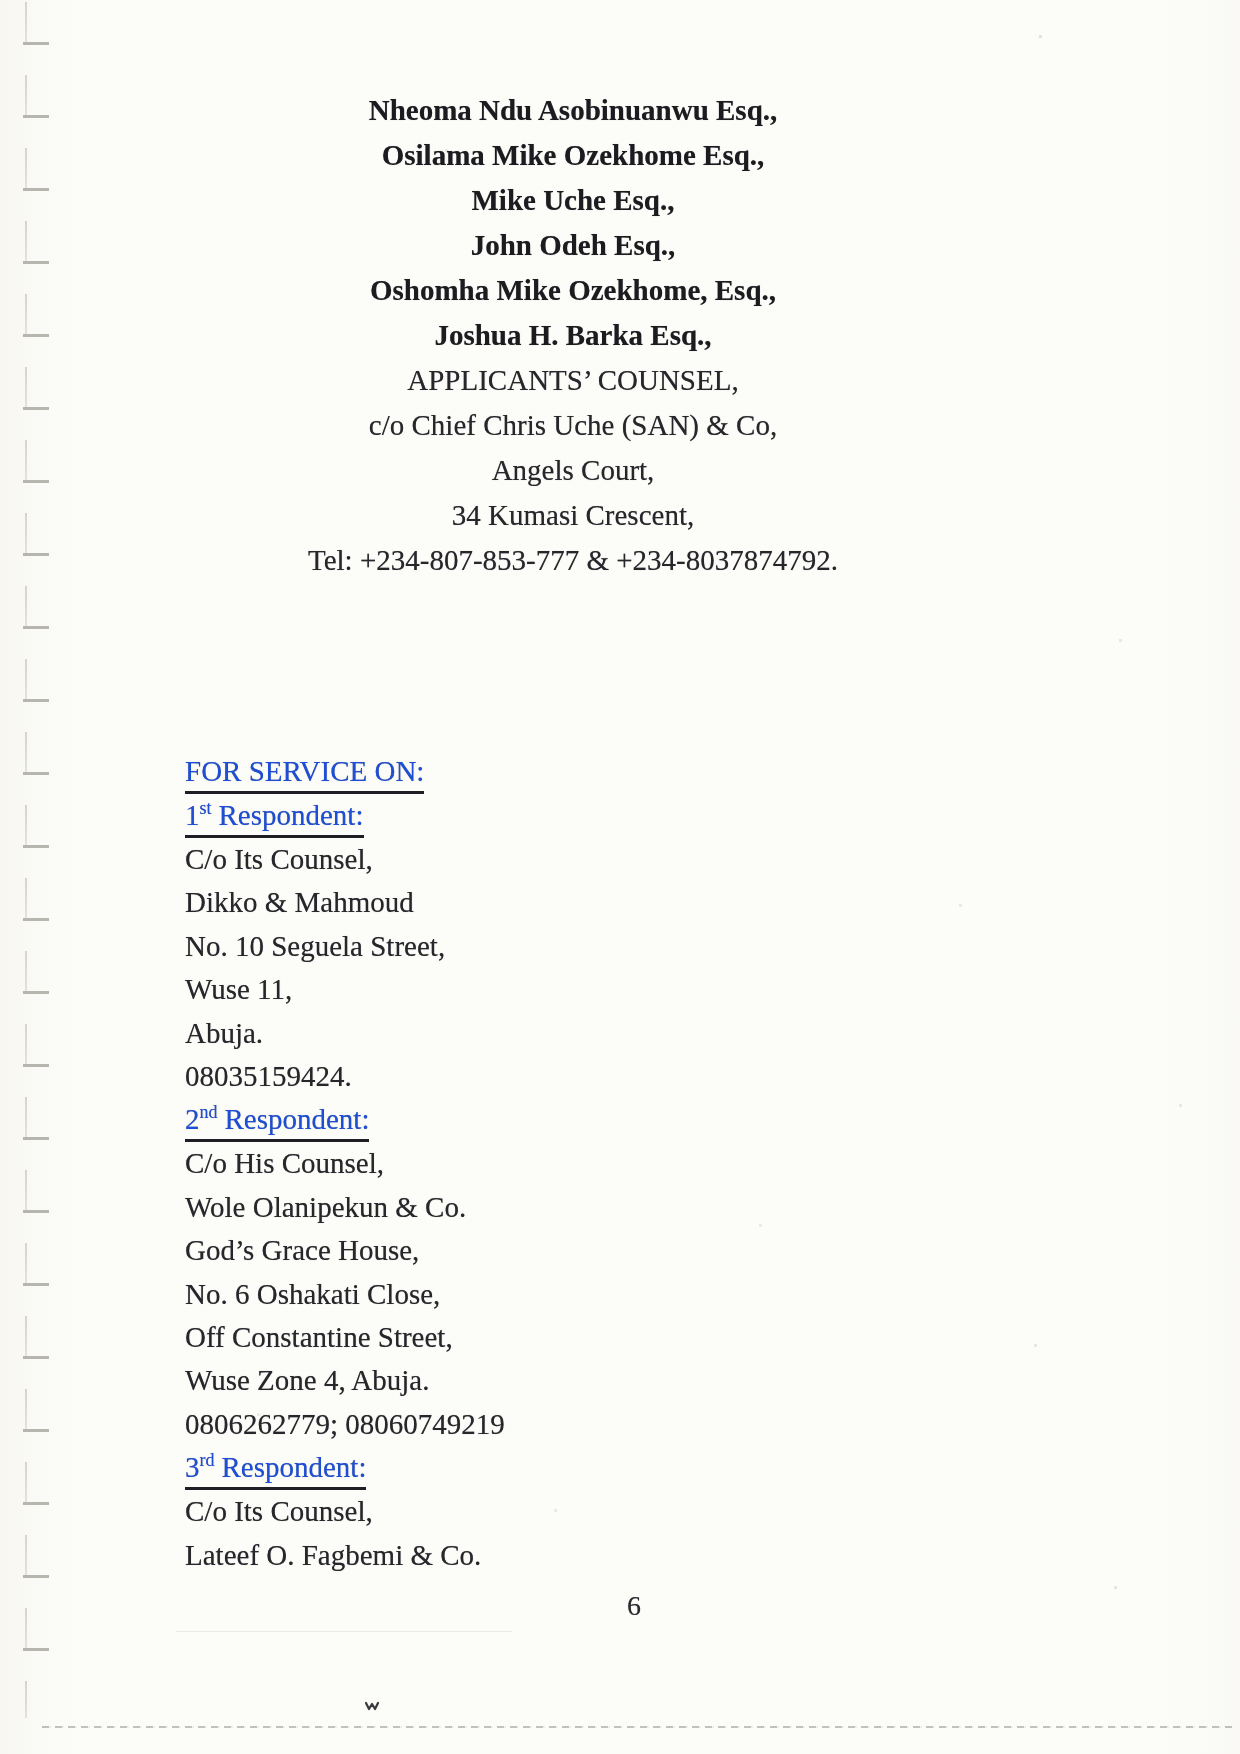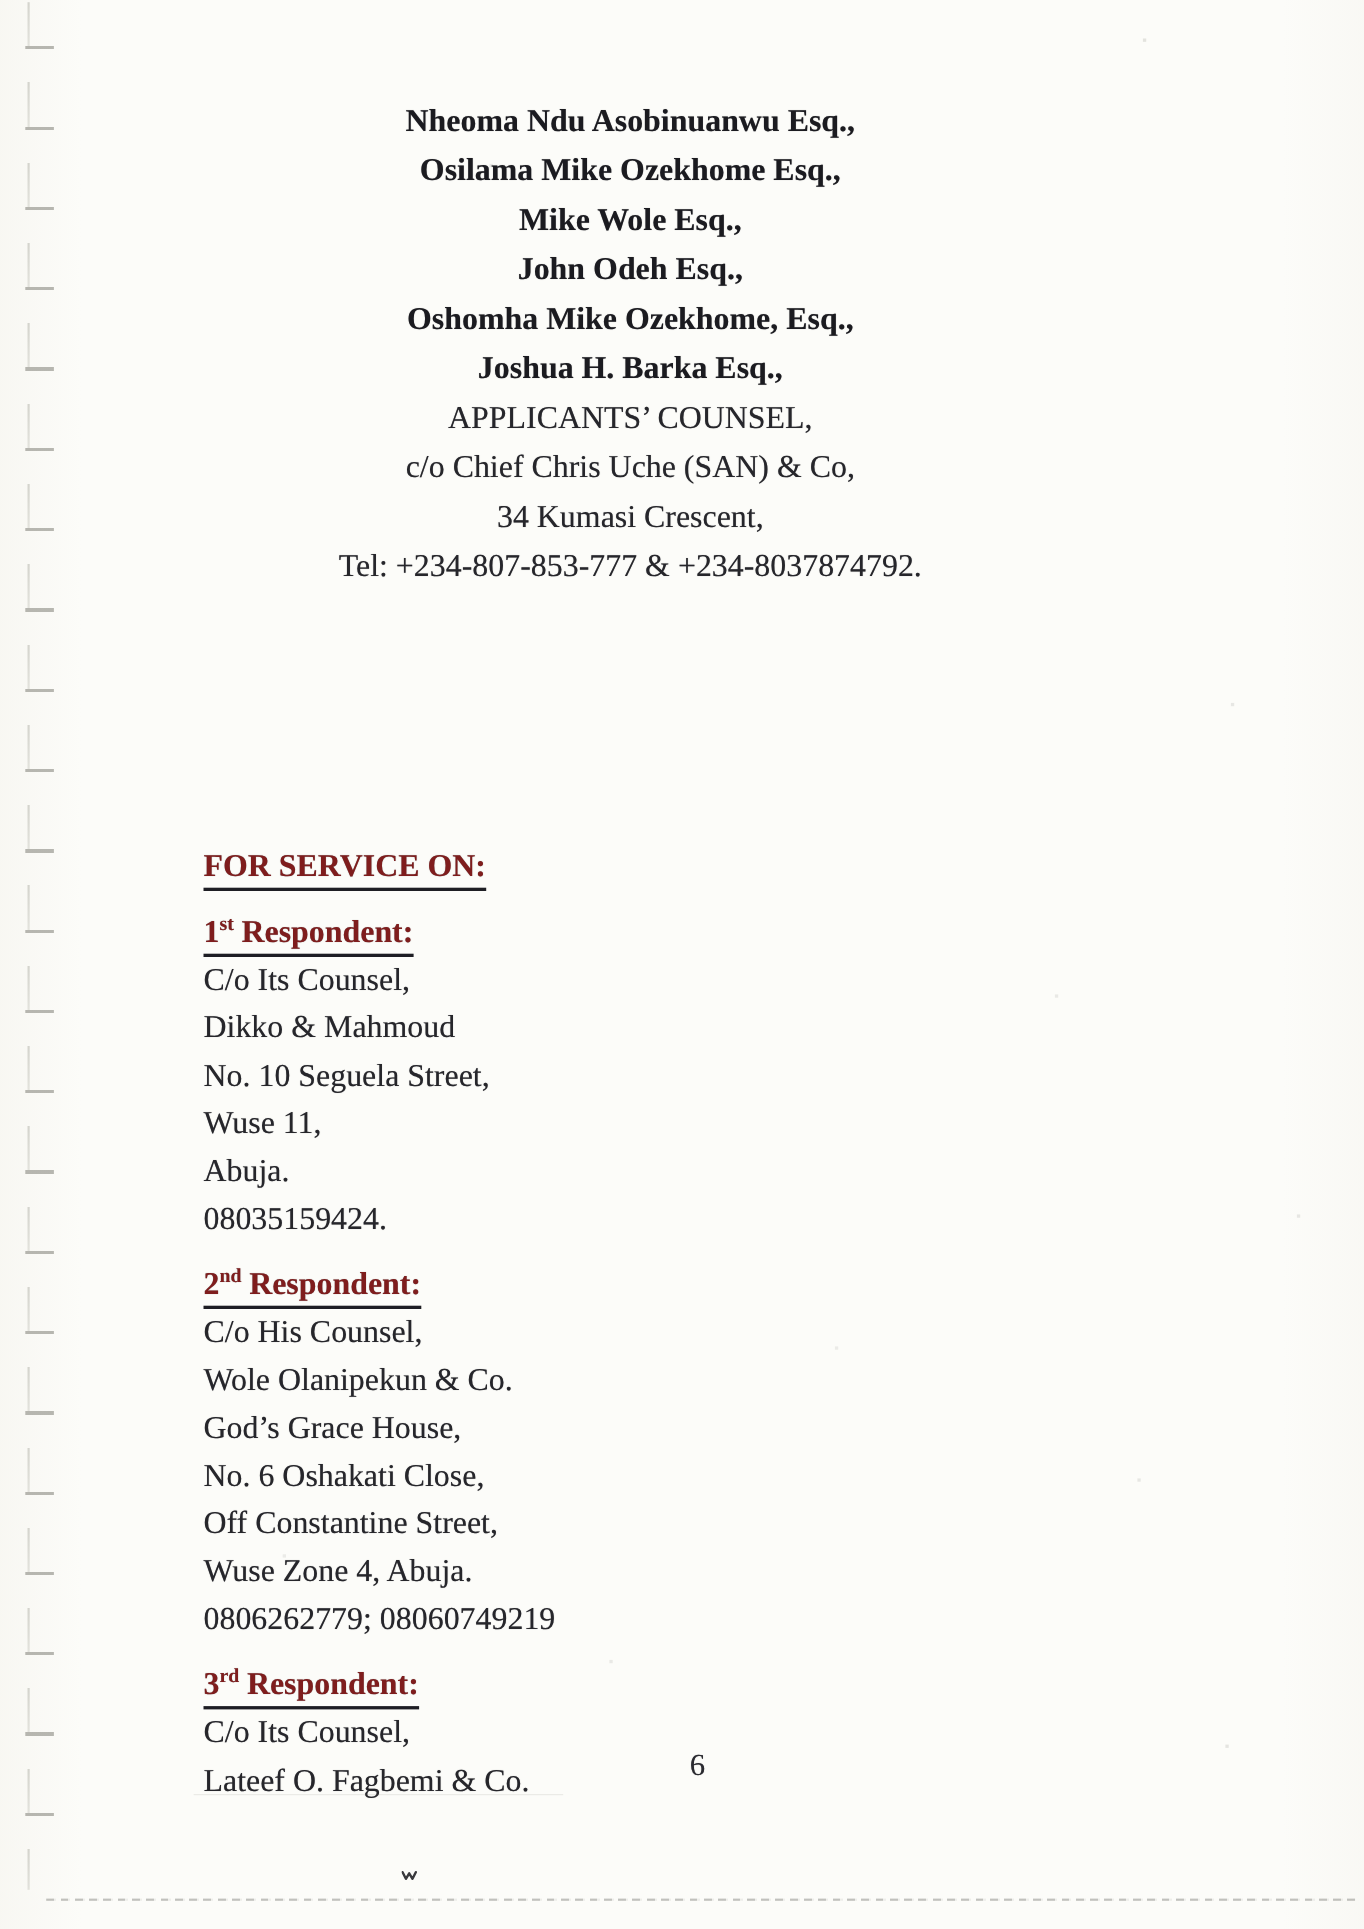--- a/index.html
+++ b/index.html
@@ -36,21 +36,21 @@
     font-size:29px;line-height:45px;
     text-shadow:0 0 0.7px rgba(40,40,46,0.55);
   }
   .counsel-block .bold{font-weight:bold;color:#1b1b20;}
   .service-block{
     position:absolute;left:185px;top:750px;
     font-size:29px;line-height:43.4px;
     text-shadow:0 0 0.7px rgba(40,40,46,0.55);
   }
   .hline{
-    font-weight:bold;color:#7f1d1d;margin-top:16px;
+    font-weight:normal;color:#1d4ed8;
   }
   .hline .u{
     display:inline-block;
     border-bottom:3px solid #1e1e24;
     padding-bottom:3px;
     line-height:34px;
   }
   sup{
     font-size:0.62em;
     vertical-align:super;
@@ -95,26 +95,27 @@
 <body>
 
 <div class="paper"></div>
 <div class="binding-vert"></div>
 <div class="binding-feet"></div>
 <div class="speckles"></div>
 
 <div class="counsel-block">
   <div class="bold">Nheoma Ndu Asobinuanwu Esq.,</div>
   <div class="bold">Osilama Mike Ozekhome Esq.,</div>
-  <div class="bold">Mike Wole Esq.,</div>
+  <div class="bold">Mike Uche Esq.,</div>
   <div class="bold">John Odeh Esq.,</div>
   <div class="bold">Oshomha Mike Ozekhome, Esq.,</div>
   <div class="bold">Joshua H. Barka Esq.,</div>
   <div>APPLICANTS’ COUNSEL,</div>
   <div>c/o Chief Chris Uche (SAN) &amp; Co,</div>
+  <div>Angels Court,</div>
   <div>34 Kumasi Crescent,</div>
   <div>Tel: +234-807-853-777 &amp; +234-8037874792.</div>
 </div>
 
 <div class="service-block">
   <div class="hline">
     <span class="u">FOR SERVICE ON:</span>
   </div>
 
   <div class="hline">

